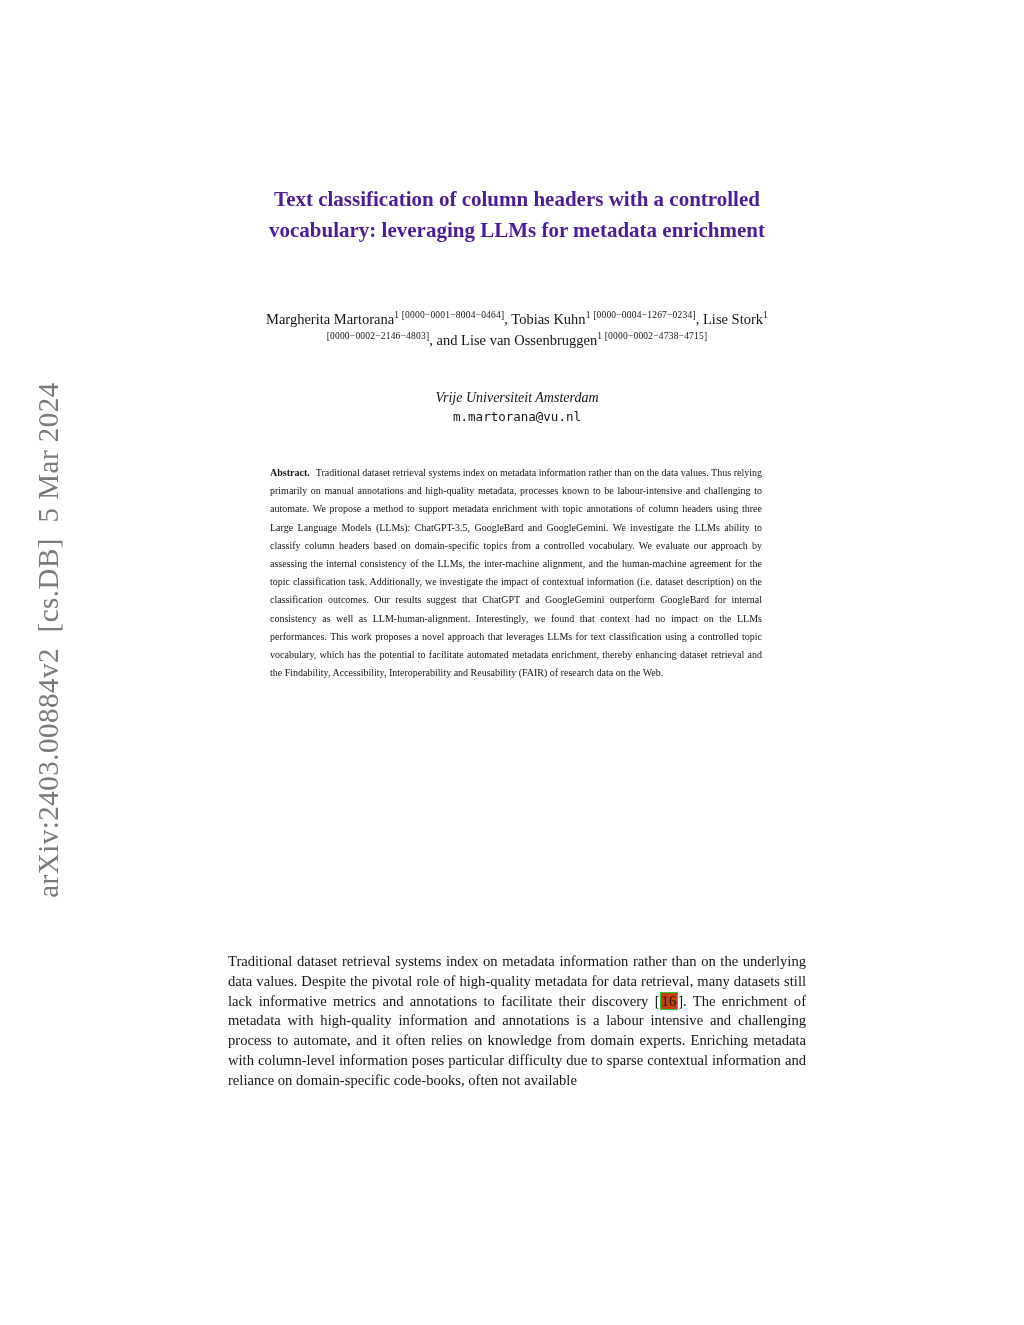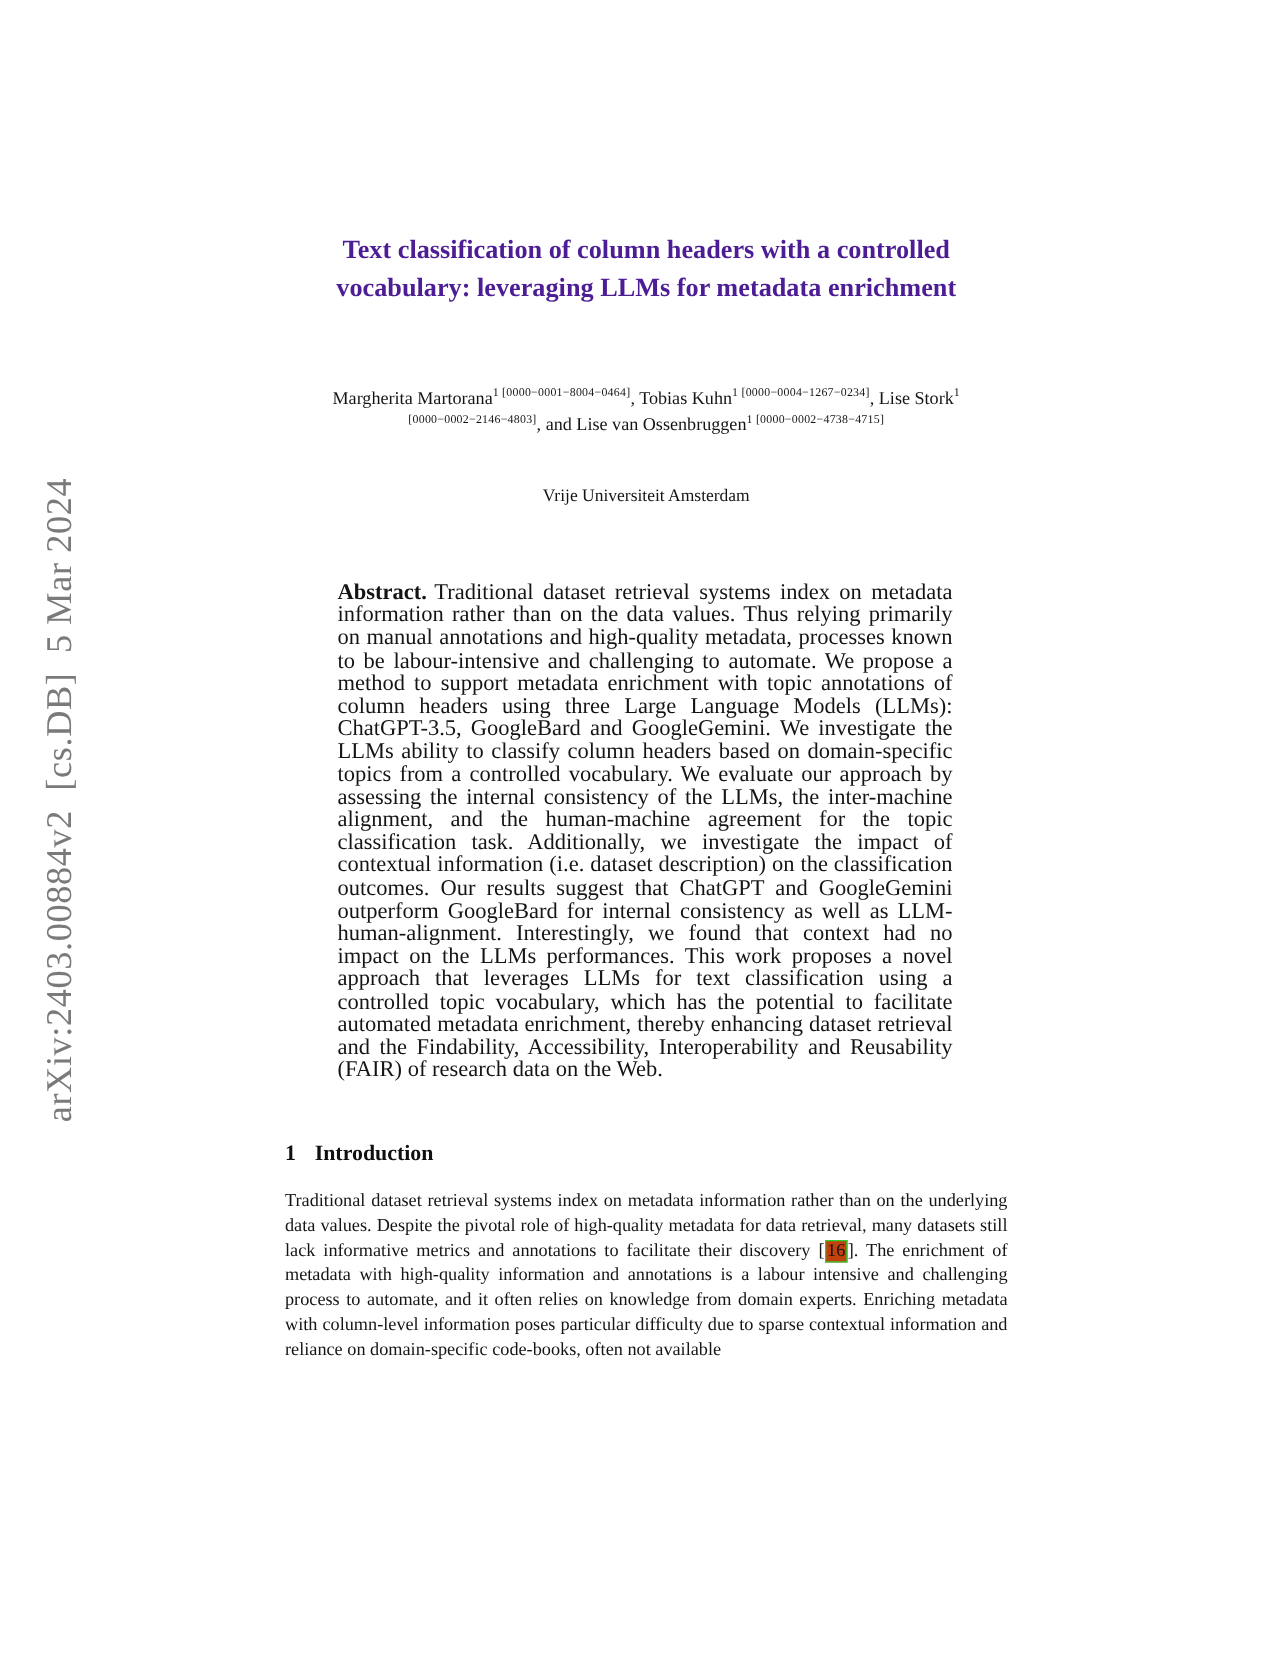--- a/index.html
+++ b/index.html
@@ -47,34 +47,35 @@
     line-height: 0;
     vertical-align: super;
     letter-spacing: 0.2px;
   }
 
   .affiliation {
     position: absolute;
     left: 228px; top: 390px; width: 578px;
     text-align: center;
     font-size: 14px;
+    font-style: italic;
   }
   .email {
     position: absolute;
     left: 228px; top: 409px; width: 578px;
     text-align: center;
     font-family: "DejaVu Sans Mono", "Liberation Mono", monospace;
     font-size: 12.5px;
   }
 
   .abstract {
     position: absolute;
     left: 270px; top: 464px; width: 492px;
     margin: 0;
-    font-size: 18px;
+    font-size: 10px;
     line-height: 18.2px;
     text-align: justify;
     hyphens: auto;
     -webkit-hyphens: auto;
   }
   .abstract-label, .keywords-label { font-weight: bold; margin-right: 6px; }
 
   .keywords {
     position: absolute;
     left: 270px; top: 849px; width: 492px;
@@ -119,27 +120,25 @@
   <div class="arxiv-sidebar">arXiv:2403.00884v2  [cs.DB]  5 Mar 2024</div>
 
   <h1 class="paper-title">Text classification of column headers with a controlled vocabulary: leveraging LLMs for metadata enrichment</h1>
 
   <div class="author-list">
     <span>Margherita Martorana</span><sup>1 [0000−0001−8004−0464]</sup><span>, </span><span>Tobias Kuhn</span><sup>1 [0000−0004−1267−0234]</sup><span>, </span><span>Lise Stork</span><sup>1 [0000−0002−2146−4803]</sup><span>, and </span><span>Lise van Ossenbruggen</span><sup>1 [0000−0002−4738−4715]</sup>
   </div>
 
   <div class="affiliation">Vrije Universiteit Amsterdam</div>
 
+  <div class="email">m.martorana@vu.nl</div>
 
   <p class="abstract">
     <span class="abstract-label">Abstract.</span><span>Traditional dataset retrieval systems index on metadata information rather than on the data values. Thus relying primarily on manual annotations and high-quality metadata, processes known to be labour-intensive and challenging to automate. We propose a method to support metadata enrichment with topic annotations of column headers using three Large Language Models (LLMs): ChatGPT-3.5, GoogleBard and GoogleGemini. We investigate the LLMs ability to classify column headers based on domain-specific topics from a controlled vocabulary. We evaluate our approach by assessing the internal consistency of the LLMs, the inter-machine alignment, and the human-machine agreement for the topic classification task. Additionally, we investigate the impact of contextual information (i.e. dataset description) on the classification outcomes. Our results suggest that ChatGPT and GoogleGemini outperform GoogleBard for internal consistency as well as LLM-human-alignment. Interestingly, we found that context had no impact on the LLMs performances. This work proposes a novel approach that leverages LLMs for text classification using a controlled topic vocabulary, which has the potential to facilitate automated metadata enrichment, thereby enhancing dataset retrieval and the Findability, Accessibility, Interoperability and Reusability (FAIR) of research data on the Web.</span>
   </p>
 
 
-  <h2 class="section-heading">
-    <span class="section-number">1</span><span>Introduction</span>
-  </h2>
 
   <p class="intro-paragraph">
     <span>Traditional dataset retrieval systems index on metadata information rather than on the underlying data values. Despite the pivotal role of high-quality metadata for data retrieval, many datasets still lack informative metrics and annotations to facilitate their discovery [</span><span class="cite-box">16</span><span>]. The enrichment of metadata with high-quality information and annotations is a labour intensive and challenging process to automate, and it often relies on knowledge from domain experts. Enriching metadata with column-level information poses particular difficulty due to sparse contextual information and reliance on domain-specific code-books, often not available</span>
   </p>
 
 </div>
 
 </body></html>

